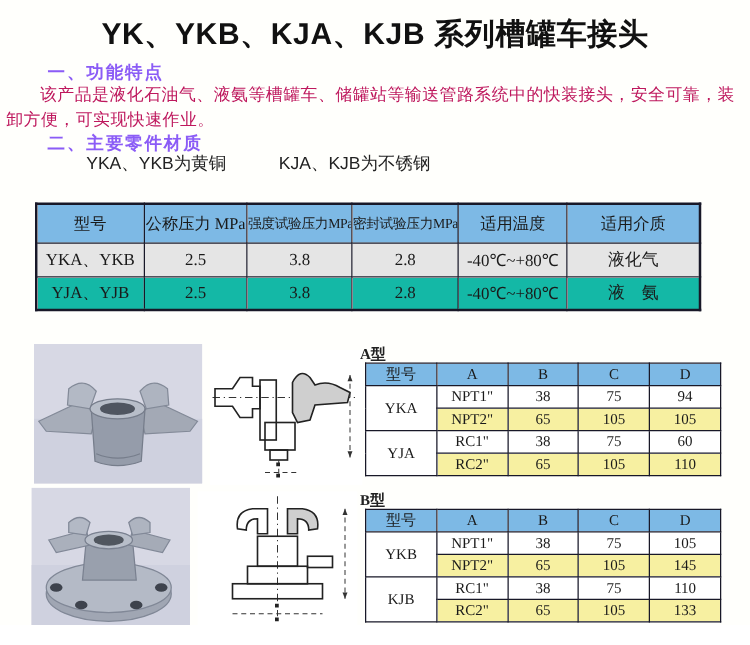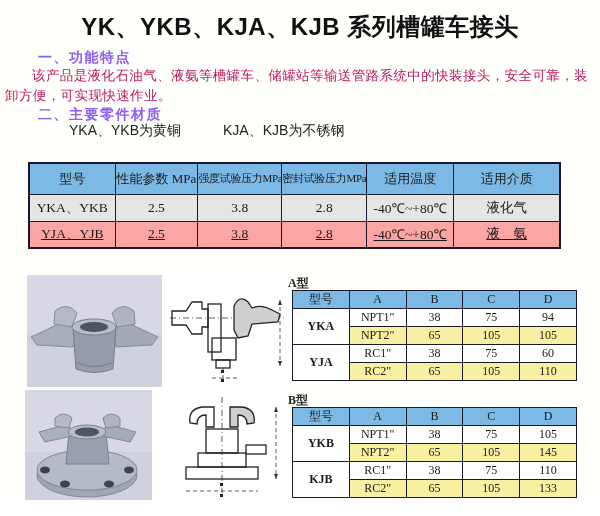--- a/index.html
+++ b/index.html
@@ -28,33 +28,33 @@
   th, td { white-space:nowrap; overflow:hidden; }
 
   .perf {
     position:absolute; left:28px; top:162px; width:533px; table-layout:fixed;
     font-family:"Liberation Serif", serif; border:2px solid #181828;
   }
   .perf th, .perf td { border:1.5px solid #181828; text-align:center; vertical-align:middle; }
   .perf th { background:#7db9e5; height:31px; font-size:13px; font-weight:normal; }
   .perf th:nth-child(3), .perf th:nth-child(4) { font-size:11px; letter-spacing:-0.3px;margin-left:14px; }
   .perf td { height:27px; font-size:13.5px; background:#e5e5e5; }
-  .perf tr.hl td { background:#fca5a5;text-decoration:underline; }
+  .perf tr.hl td { background:#14b8a6; }
 
   .dim {
     position:absolute; width:285px; table-layout:fixed;
     font-family:"Liberation Serif", serif; border:1.8px solid #181828;
   }
   #tableA { left:292px; top:290px; }
   #tableB { left:292px; top:407px; }
   .dim th, .dim td { border:1.4px solid #181828; text-align:center; vertical-align:middle; }
   .dim th { background:#7db9e5; height:17px; font-size:12px; font-weight:normal; }
   .dim td { height:18px; font-size:12px; background:#ffffff; }
   .dim tr.hl td { background:#f7f0a1; }
-  .dim td.model { background:#ffffff;font-weight:bold; }
+  .dim td.model { background:#ffffff; }
   .dim-label { position:absolute; left:288px; font-size:12px; color:#222; font-family:"Liberation Serif", serif;font-weight:bold; }
   #labelA{top:275px} #labelB{top:392px}
 
   .photo { position:absolute; overflow:hidden; }
   #photoA { left:27px; top:275px; width:135px; height:112px; }
   #photoB { left:25px; top:390px; width:127px; height:115px; }
   .draw { position:absolute; }
   #drawA { left:168px; top:280px; width:122px; height:108px; }
   #drawB { left:158px; top:393px; width:128px; height:110px; }
   svg { display:block; }
@@ -80,21 +80,21 @@
       <col style="width:16.2%">
         <col style="width:15.6%">
         <col style="width:15.8%">
       <col style="width:16.0%">
         <col style="width:16.4%">
         <col style="width:20.0%">
     </colgroup>
     <thead>
         <tr>
           <th>型号</th>
-          <th>性能参数 MPa</th>
+          <th>公称压力 MPa</th>
           <th>强度试验压力MPa</th>
           <th>密封试验压力MPa</th>
           <th>适用温度</th>
           <th>适用介质</th>
         </tr>
       </thead>
     <tbody>
         <tr>
           <td>YKA、YKB</td>
           <td>2.5</td>

